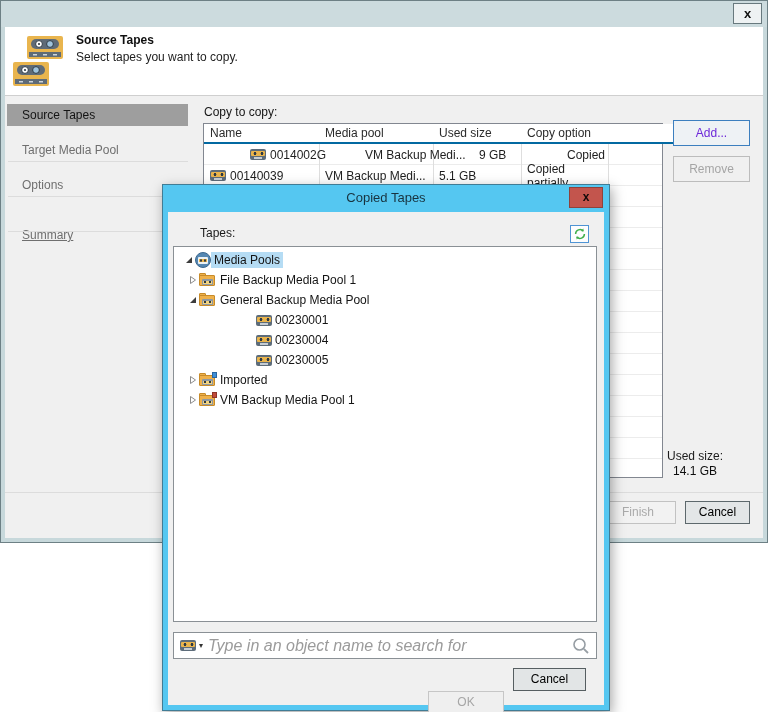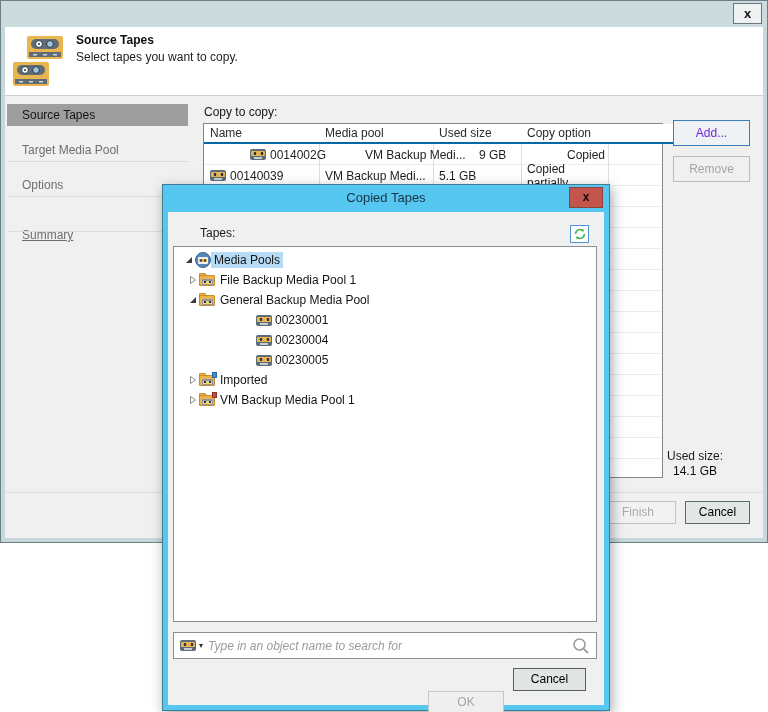--- a/index.html
+++ b/index.html
@@ -63,21 +63,21 @@
   .dlg-refresh{left:402px;top:13px;width:19px;height:18px;background:#fdfdfd;border:1px solid #4f94d4;box-sizing:border-box;
                display:flex;align-items:center;justify-content:center;}
   .tree{left:5px;top:34px;width:424px;height:376px;background:#fff;border:1px solid #8a9095;box-sizing:border-box;overflow:hidden;}
   .tree-row{display:flex;align-items:center;height:20px;gap:0;}
   .ind0{padding-left:8px;} .ind1{padding-left:12px;} .ind2{padding-left:54px;margin-left:15px;}
   .expander{width:13px;display:flex;justify-content:center;flex:none;}
   .tree-label{padding:1px 3px;white-space:nowrap;color:#141414;}
   .tree-label.sel{background:#b5dcf4;}
   .search{left:5px;top:420px;width:424px;height:27px;background:#fff;border:1px solid #8a9095;box-sizing:border-box;
           display:flex;align-items:center;padding:0 6px;gap:3px;}
-  .search input{flex:1;border:none;outline:none;font-family:"Liberation Sans",sans-serif;font-size:12px;
+  .search input{flex:1;border:none;outline:none;font-family:"Liberation Sans",sans-serif;font-size:16px;
                 font-style:italic;color:#555;background:transparent;}
   .search input::placeholder{color:#9b9b9b;font-style:italic;}
   .caret{font-size:8px;color:#333;line-height:8px;}
   .btn-ok{left:260px;top:479px;width:76px;height:23px;line-height:21px;border:1px solid #c6c6c6;color:#a6a6a6;background:#efefef;}
   .btn-dcancel{left:345px;top:456px;width:73px;height:23px;line-height:21px;border:1px solid #565e61;background:#e2e5e6;color:#000;}
 
   
   .tape-ic{position:relative;width:16px;height:11px;background:#5d6c7a;border-radius:2px;flex:none;}
   .tape-ic::before{content:"";position:absolute;left:1px;right:1px;top:2px;height:5px;border-radius:1px;
      background:radial-gradient(circle at 4px 2.5px,#2c3944 1.3px,transparent 1.6px),

